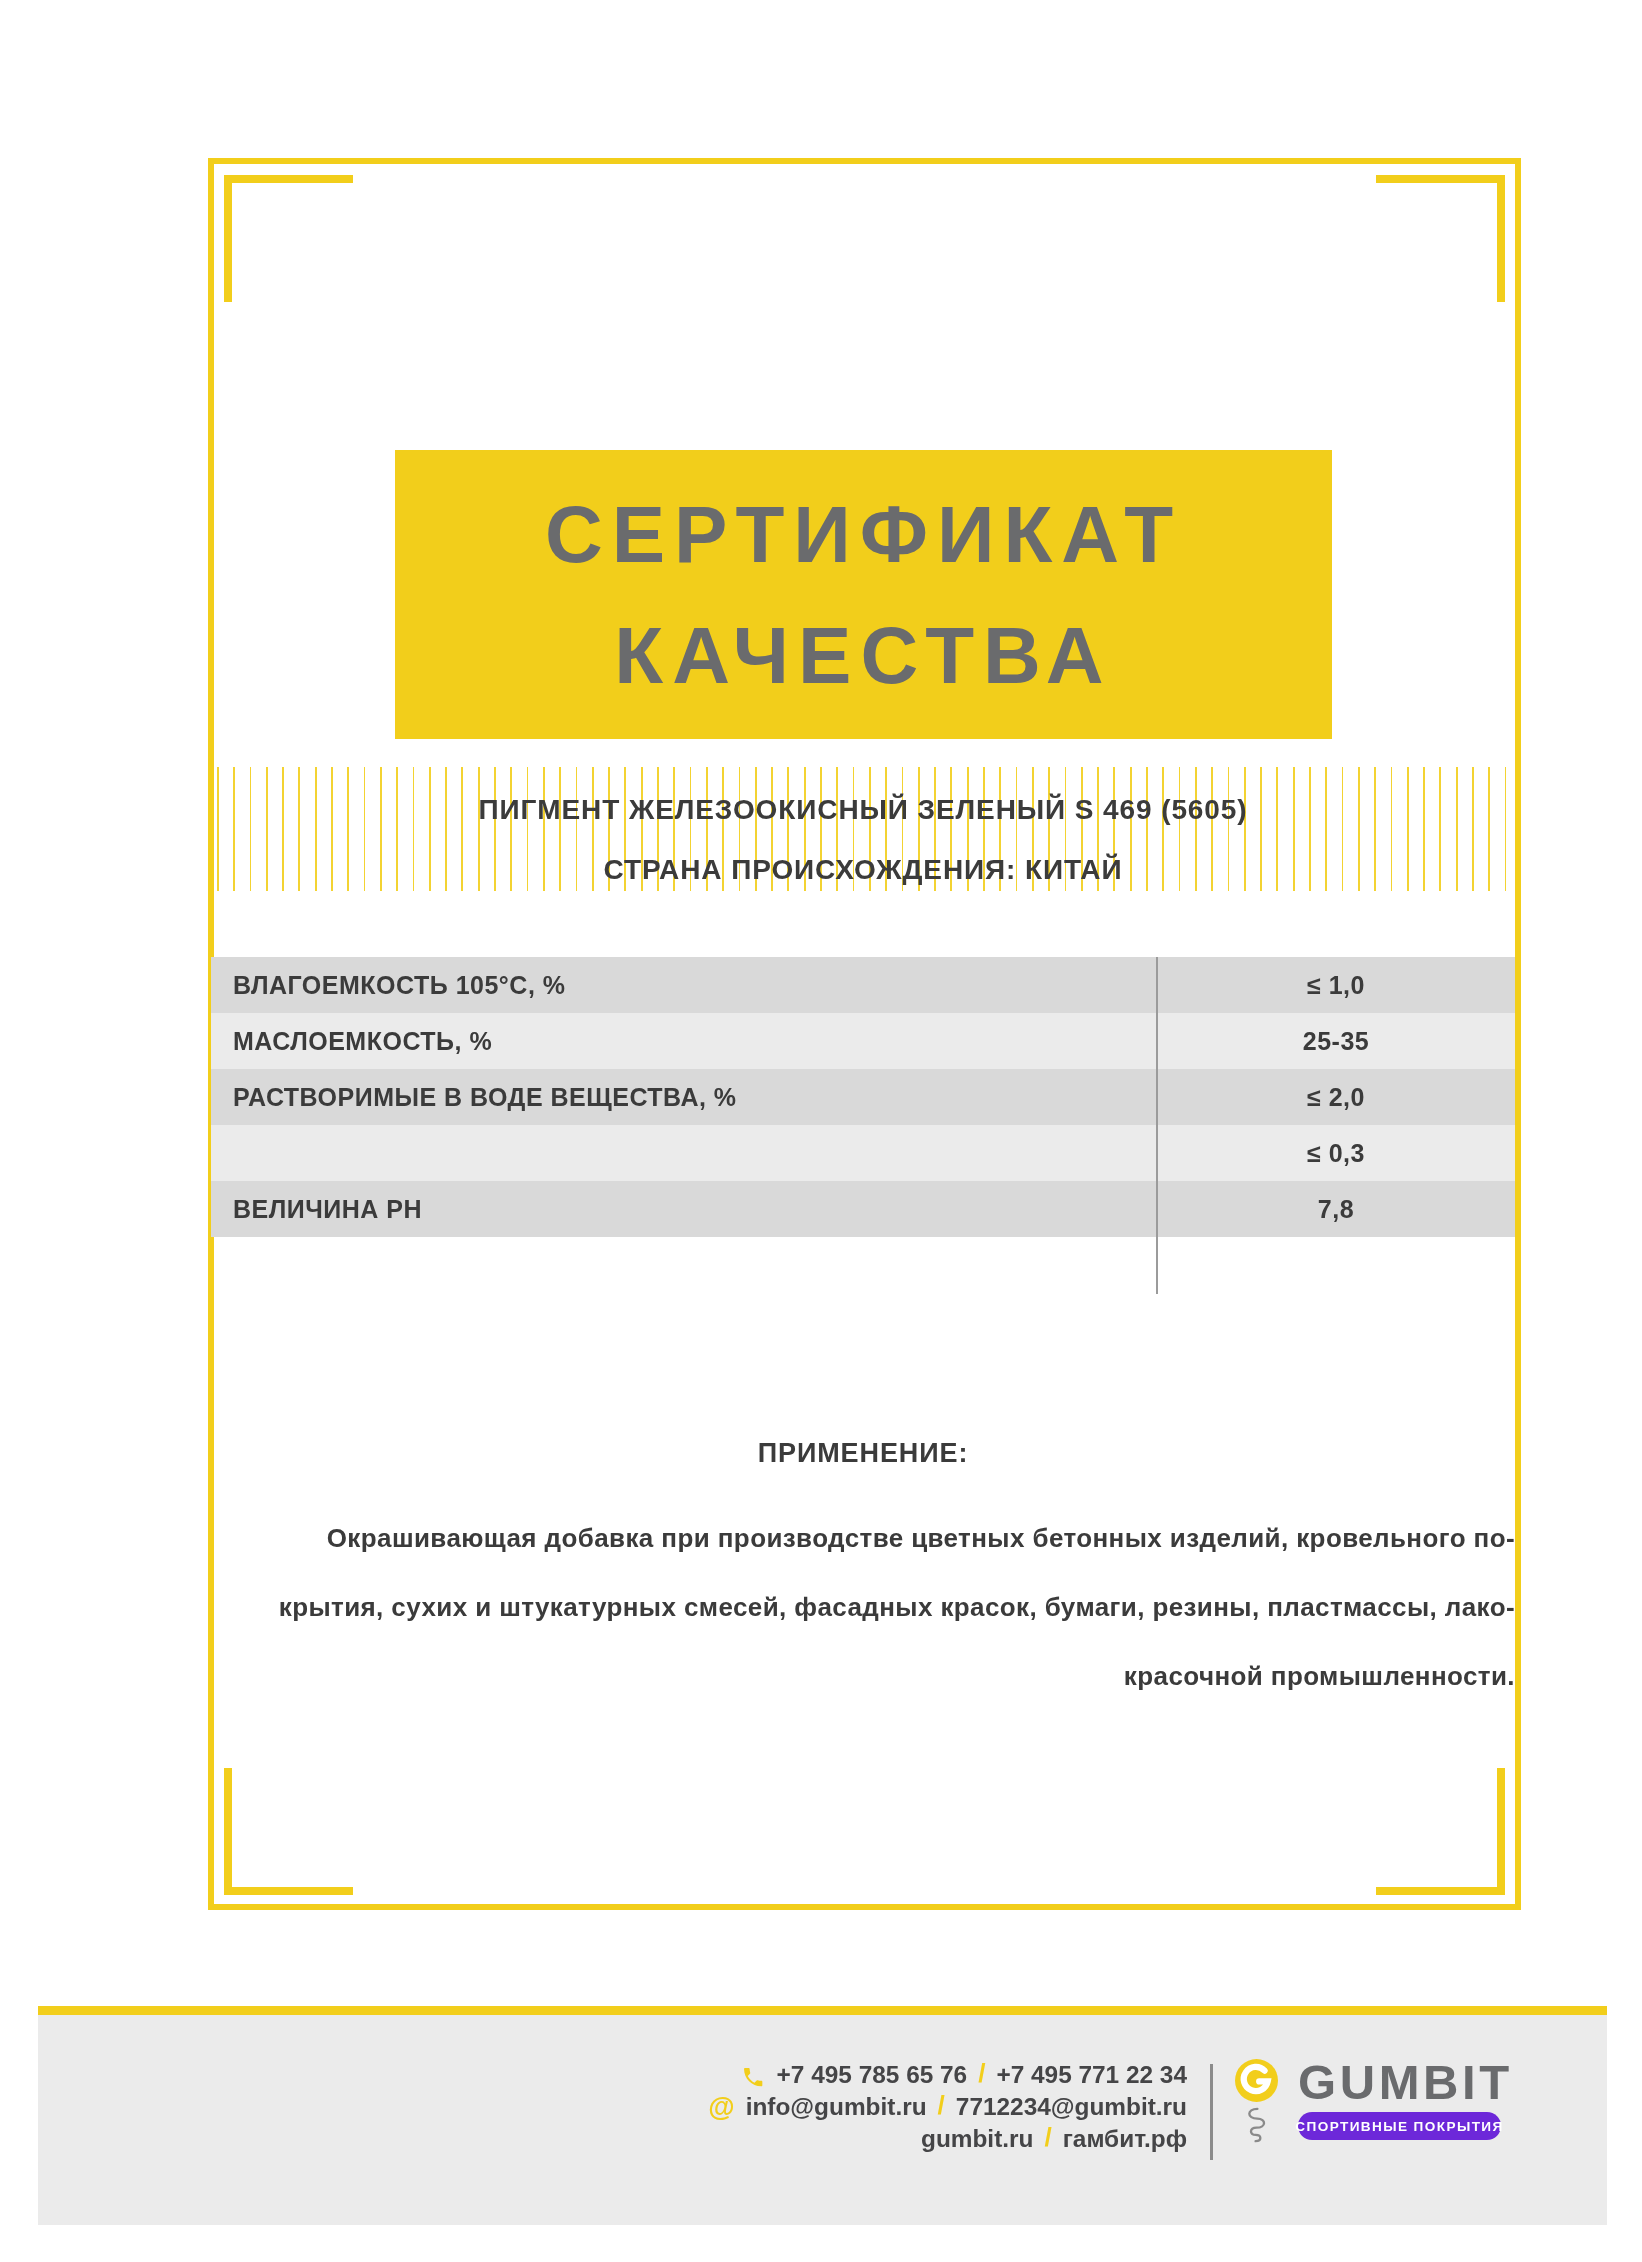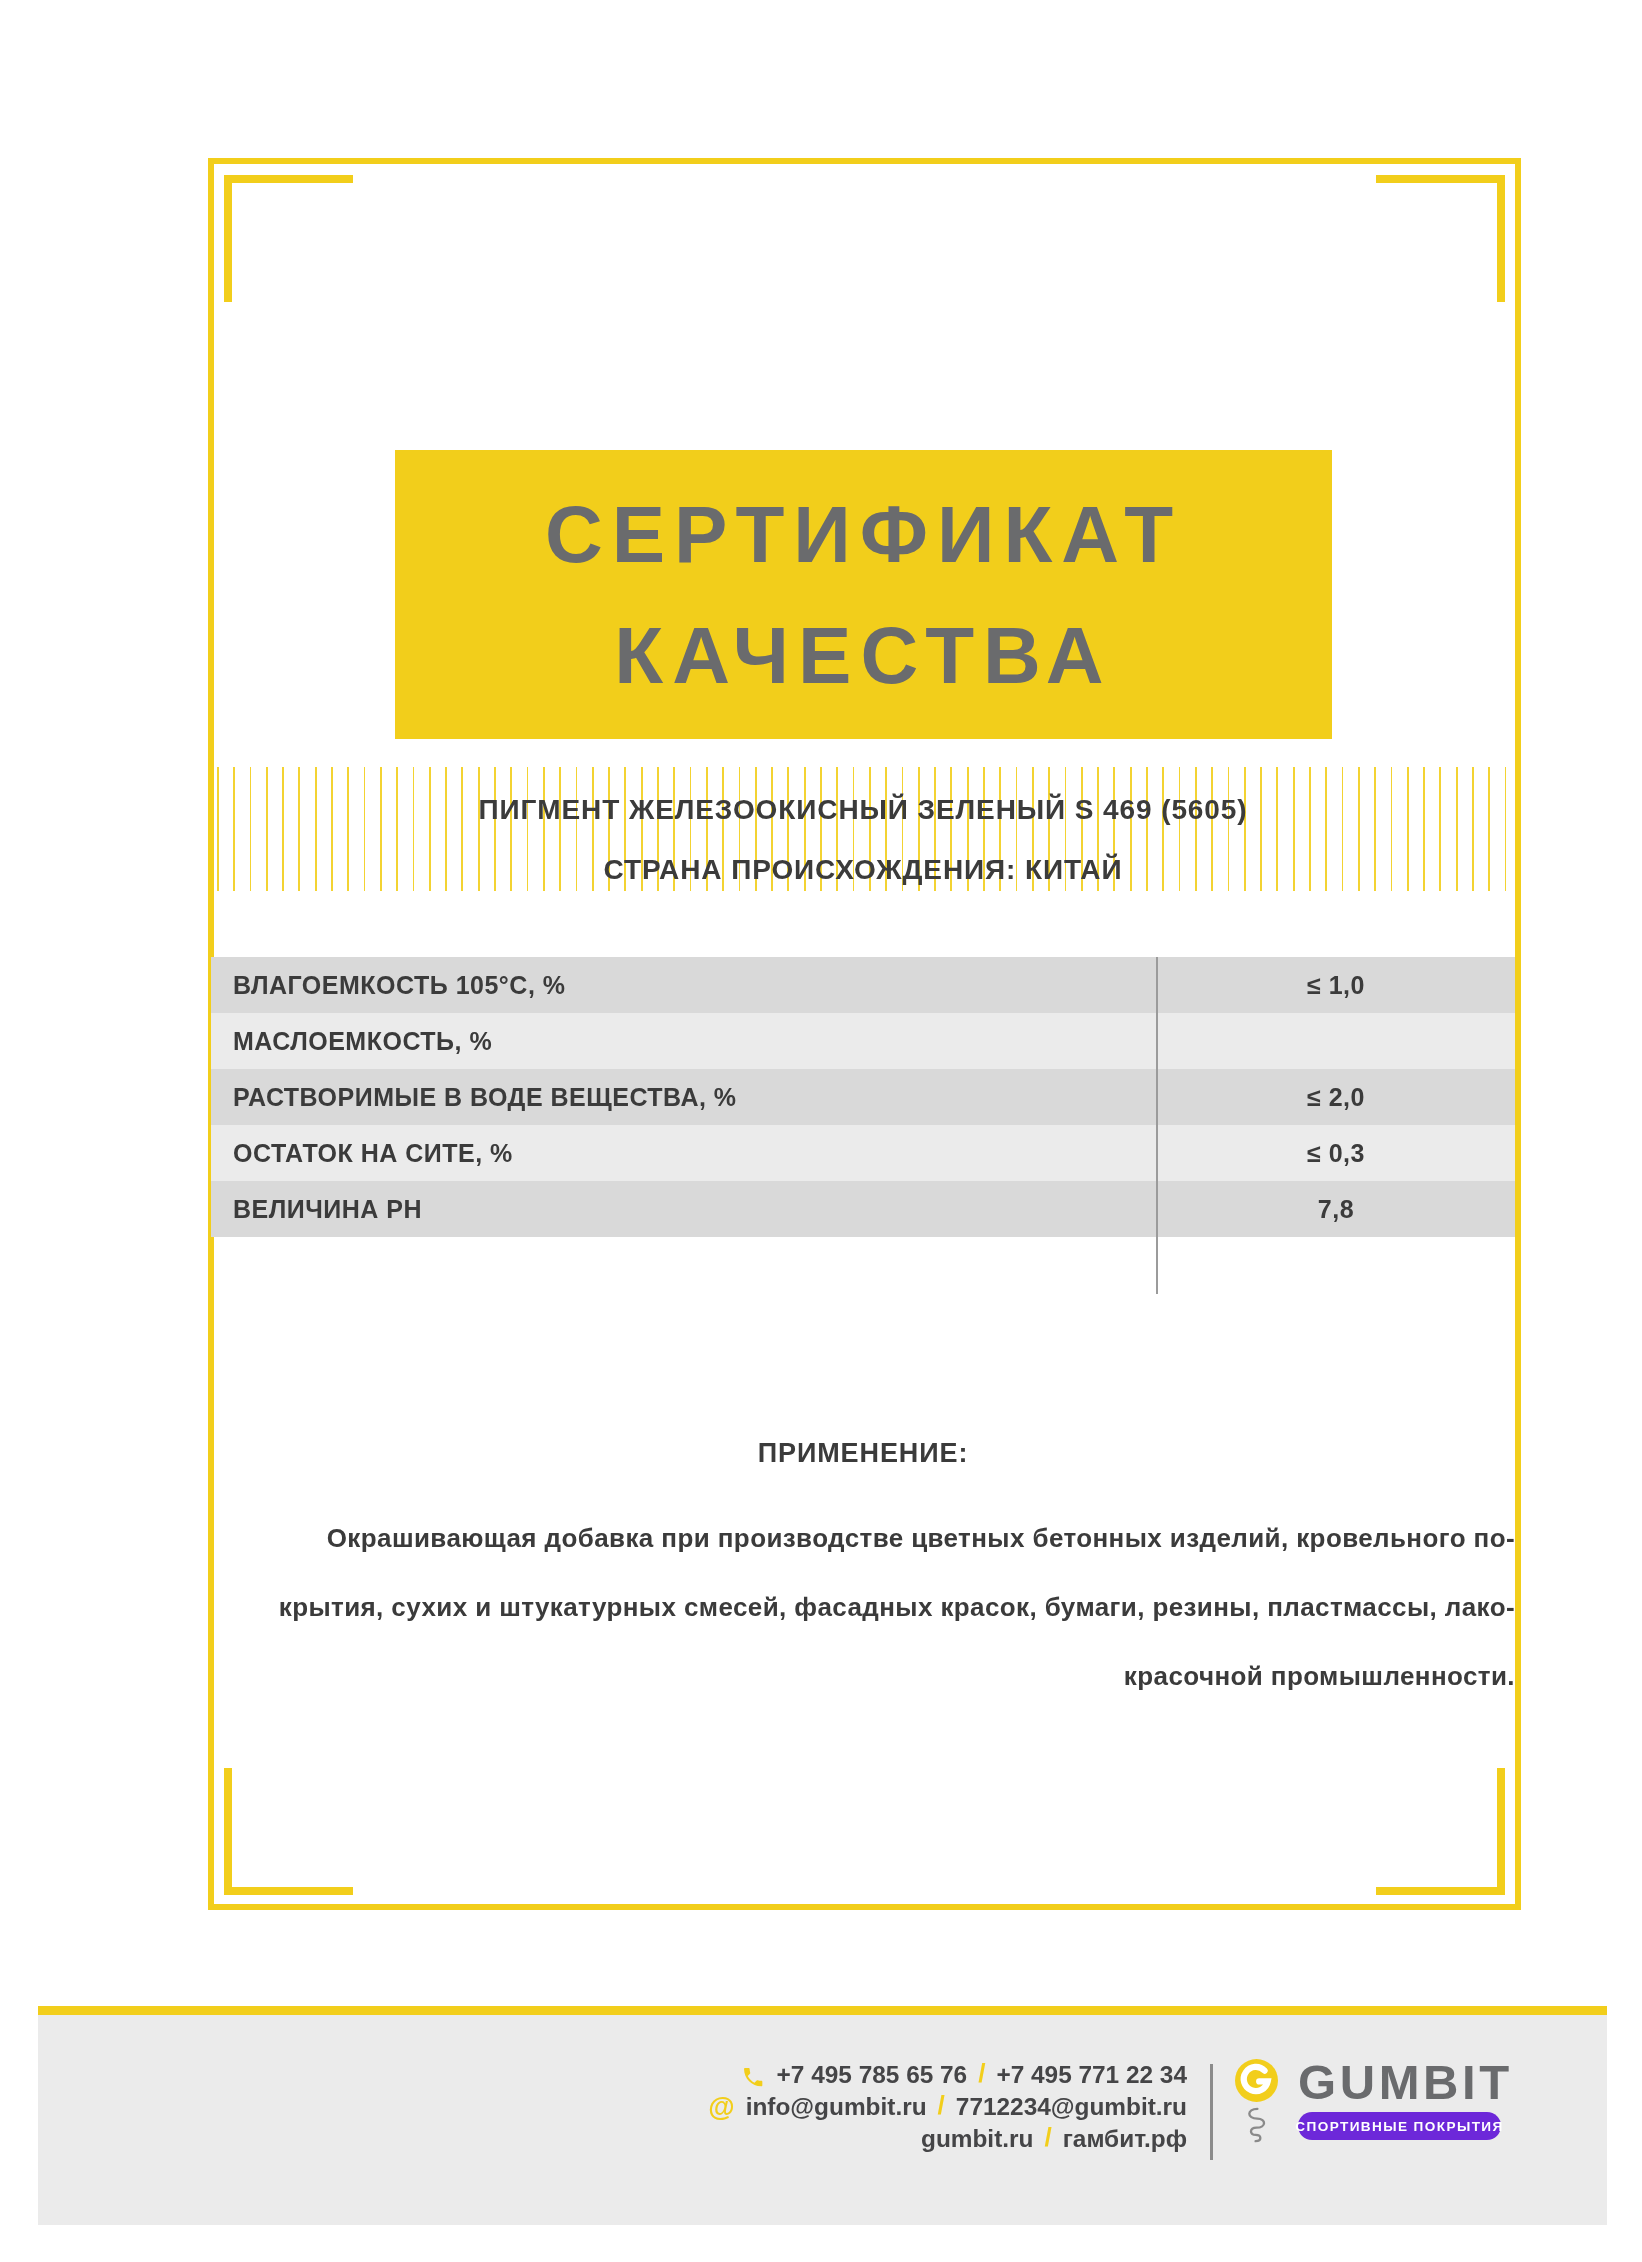--- a/index.html
+++ b/index.html
@@ -86,27 +86,27 @@
 <div class="abs subtitle sub1">ПИГМЕНТ ЖЕЛЕЗООКИСНЫЙ ЗЕЛЕНЫЙ S 469 (5605)</div>
 <div class="abs subtitle sub2">СТРАНА ПРОИСХОЖДЕНИЯ: КИТАЙ</div>
 
 <div class="abs qtable">
   <div class="qrow">
     <div class="qlabel">ВЛАГОЕМКОСТЬ 105°С, %</div>
     <div class="qvalue">≤ 1,0</div>
   </div>
   <div class="qrow">
     <div class="qlabel">МАСЛОЕМКОСТЬ, %</div>
+    <div class="qvalue">25-35</div>
   </div>
   <div class="qrow">
     <div class="qlabel">РАСТВОРИМЫЕ В ВОДЕ ВЕЩЕСТВА, %</div>
     <div class="qvalue">≤ 2,0</div>
   </div>
   <div class="qrow">
-    <div class="qlabel">ОСТАТОК НА СИТЕ, %</div>
     <div class="qvalue">≤ 0,3</div>
   </div>
   <div class="qrow">
     <div class="qlabel">ВЕЛИЧИНА PH</div>
     <div class="qvalue">7,8</div>
   </div>
 </div>
 <div class="abs tdivider"></div>
 
 <div class="abs app-heading">ПРИМЕНЕНИЕ:</div>

